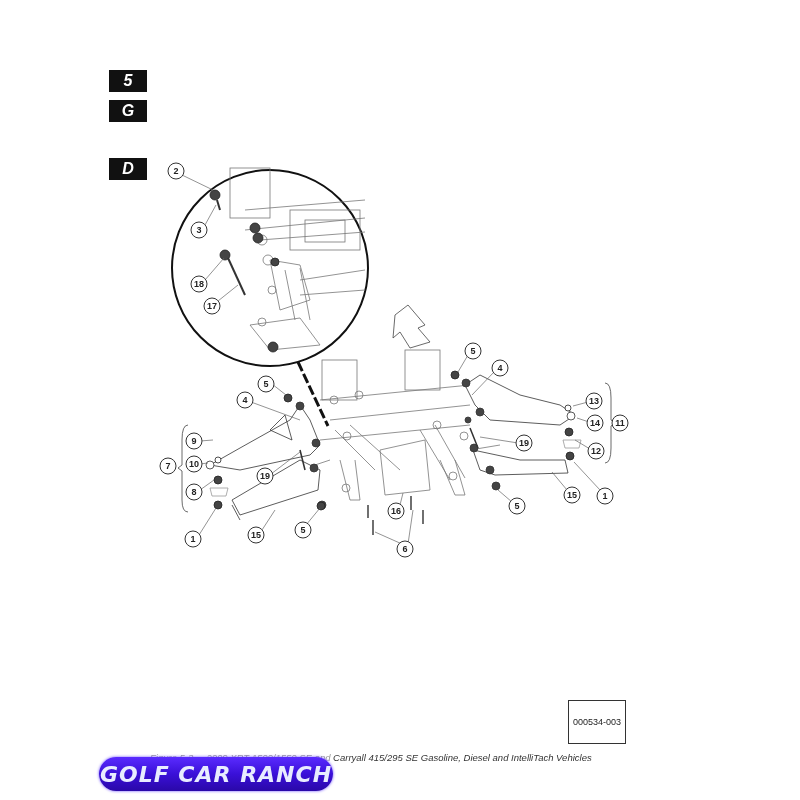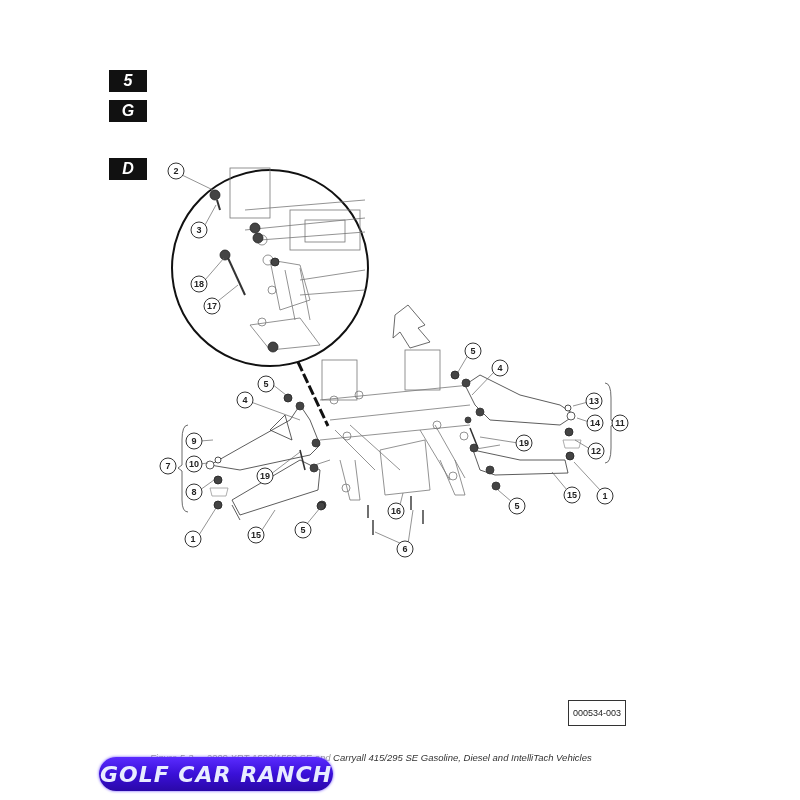--- a/index.html
+++ b/index.html
@@ -4,21 +4,21 @@
 <style>
   html, body { margin: 0; padding: 0; background: #ffffff; }
   body { width: 800px; height: 800px; position: relative; overflow: hidden;
          font-family: "Liberation Sans", sans-serif; color: #222; }
   .tab { position: absolute; left: 109px; width: 38px; height: 22px; background: #111;
          color: #fff; font-weight: bold; font-style: italic; font-size: 16px;
          text-align: center; line-height: 22px; }
   .diagram { position: absolute; left: 0; top: 0; width: 800px; height: 800px; }
   .callout-text { font-family: "Liberation Sans", sans-serif; font-size: 9px; font-weight: bold; fill: #222; }
   .figno { position: absolute; left: 568px; top: 700px; border: 1px solid #333;
-           font-size: 9px; padding: 7px 4px; color: #222; background: #fff; }
+           font-size: 9px; padding: 16px 4px; color: #222; background: #fff; }
   .caption { position: absolute; left: 150px; top: 752px; font-size: 9.5px; font-style: italic; color: #333; white-space: nowrap; }
   .caption .hidden-part { color: #999; }
   .logo { position: absolute; left: 99px; top: 757px; width: 234px; height: 34px; border-radius: 17px;
           background: linear-gradient(180deg, #5a2bff 0%, #3a10d8 50%, #2a08a8 100%);
           box-shadow: 0 0 3px #6a4bff; display: flex; align-items: center; justify-content: center; }
   .logo span { color: #e8ecff; font-weight: bold; font-style: italic; font-size: 22px; letter-spacing: 1px;
                font-family: "DejaVu Sans", sans-serif; }
 </style>
 </head>
 <body>

